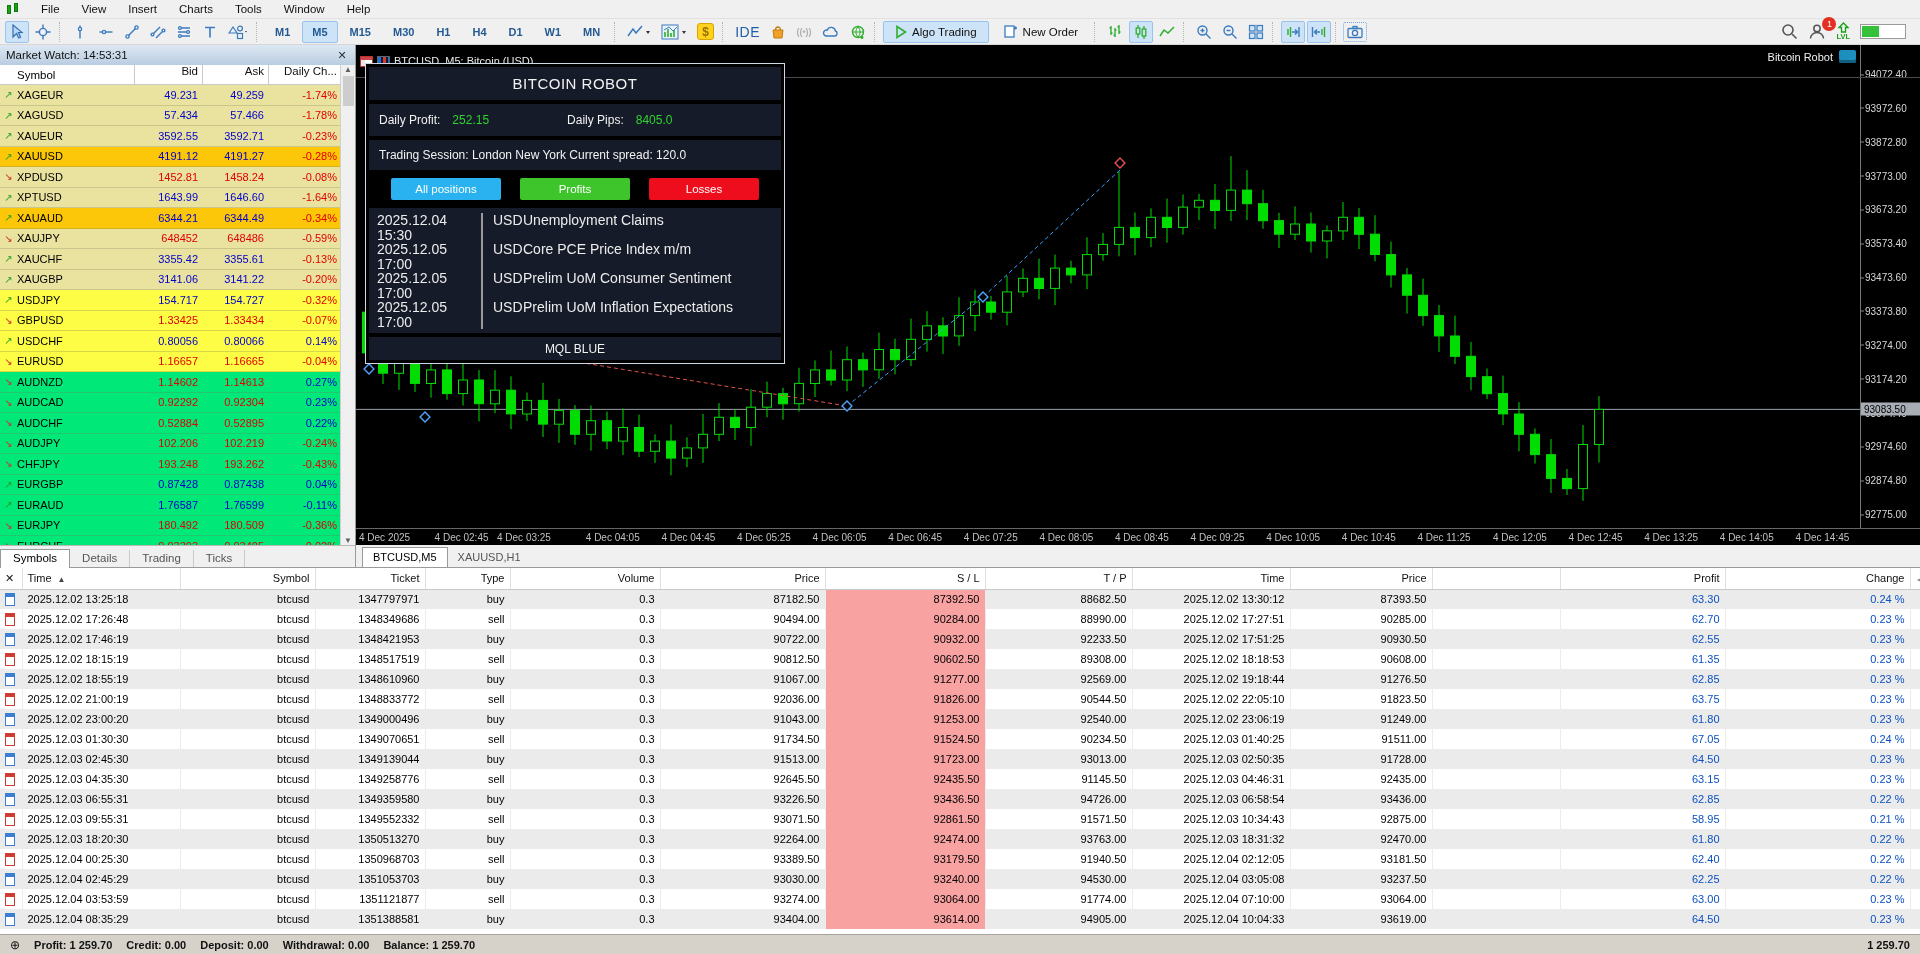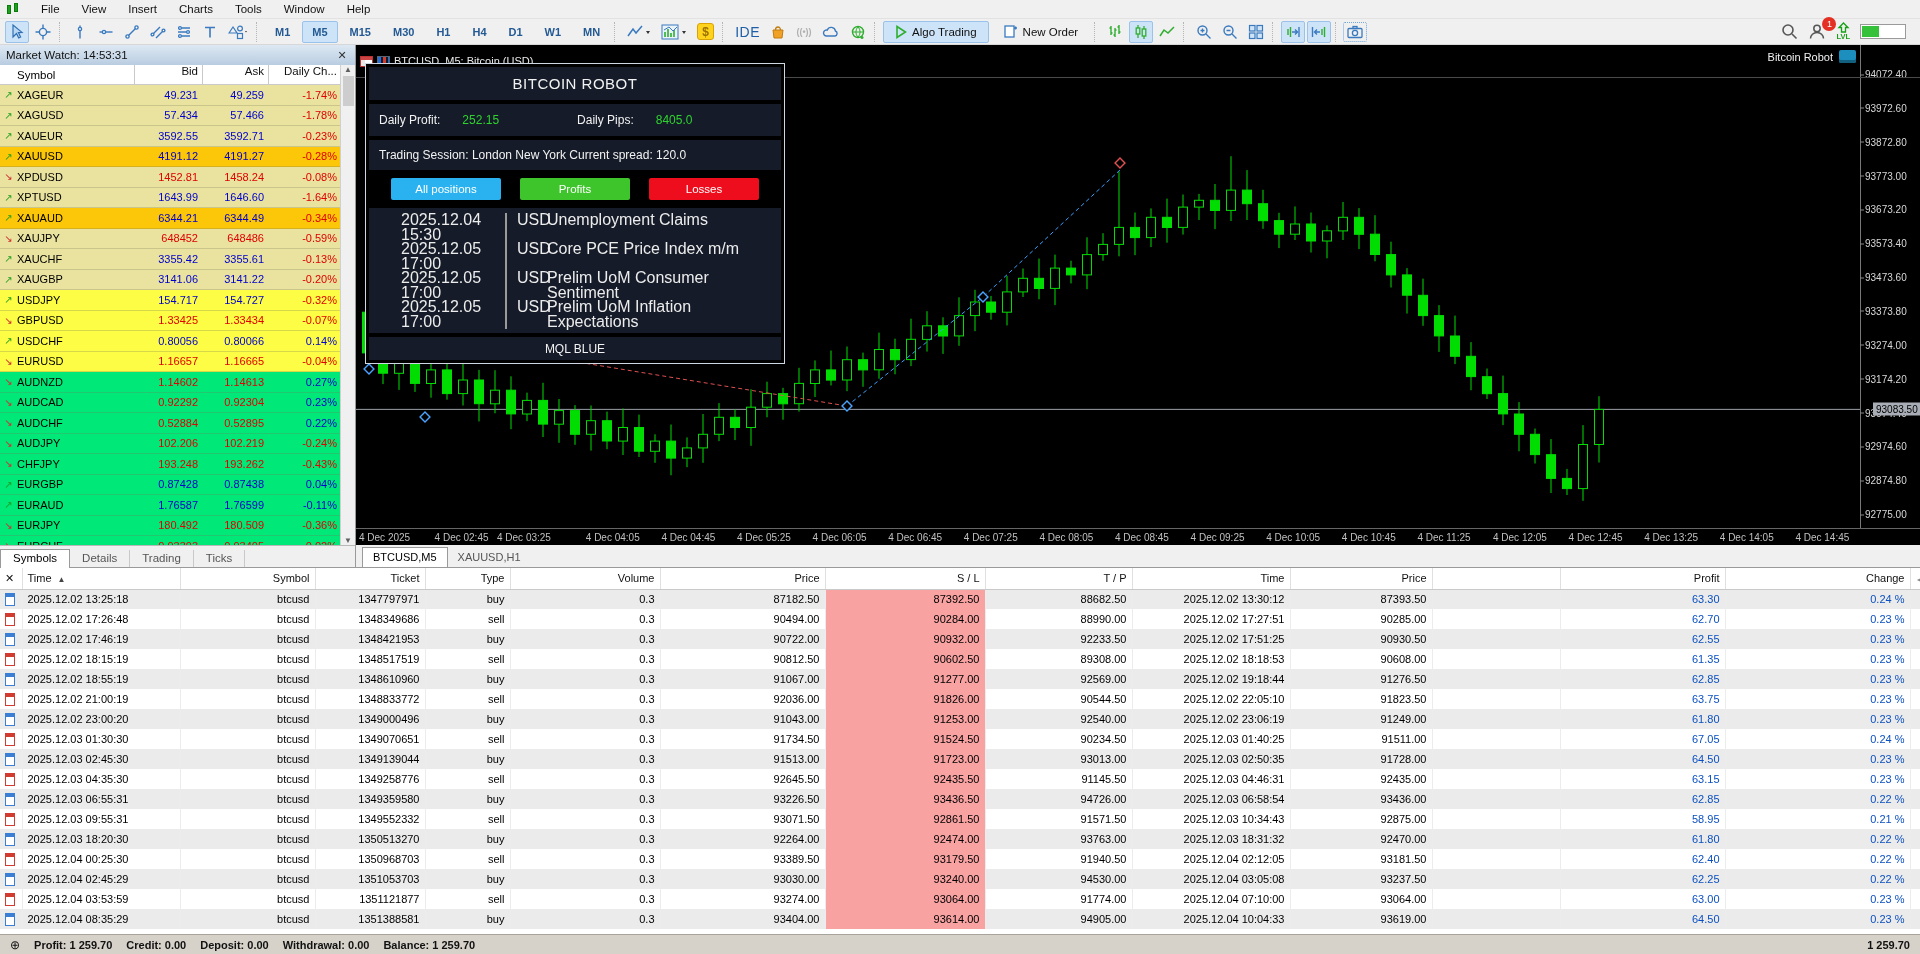--- a/index.html
+++ b/index.html
@@ -67,41 +67,41 @@
   .mini-ic1 { width:13px; height:11px; background:#fff; border:1px solid #b33; box-shadow:inset 0 3px 0 #c44, inset 4px 0 0 #e8e8e8; }
   .mini-ic2 { width:13px; height:11px; background:#123; border:1px solid #567;
      background:linear-gradient(90deg,#2a6cd4 0 3px,#0b1c33 3px 5px,#d43b2a 5px 8px,#0b1c33 8px 10px,#2a6cd4 10px 13px); }
   .ch-title { color:#e8e8e8; font-size:11px; }
   .ch-badge { position:absolute; top:5px; right:64px; display:flex; align-items:center; gap:6px; color:#f0f0f0; font-size:11px; z-index:6; }
   .ch-badge .bicon { width:17px; height:13px; background:#1d8fbe; border-radius:2px; box-shadow:inset 0 -3px 0 #12607f; }
   #plotWrap { position:absolute; inset:0; }
   .px-axis { position:absolute; top:0; bottom:39px; left:1504px; right:0; border-left:1px solid #777; z-index:4; }
   .px-lab { position:absolute; left:4px; color:#d8d8d8; font-size:10px; transform:translateY(-50%); }
   .px-lab::before { content:""; position:absolute; left:-5px; top:50%; width:4px; height:1px; background:#888; }
-  .px-cur { position:absolute; left:12px; right:0; background:#a9adb5; color:#000; font-size:10px; padding:1px 3px; transform:translateY(-50%); }
+  .px-cur { position:absolute; left:0; right:0; background:#a9adb5; color:#000; font-size:10px; padding:1px 3px; transform:translateY(-50%); }
   .t-axis { position:absolute; left:0; right:0; top:483px; height:17px; background:#000; border-top:1px solid #666; z-index:4; }
   .t-lab { position:absolute; top:3px; color:#c0c0c0; font-size:10px; white-space:nowrap; }
   .ch-tabs { position:absolute; left:0; right:0; top:500px; height:22px; background:#f0f0f0; display:flex; align-items:flex-end; padding-left:6px; font-size:11px; z-index:4; }
   .ch-tab { padding:3px 10px 4px; color:#555;text-align:center; }
   .ch-tab.on { background:#fff; border:1px solid #9a9a9a; border-bottom:none; color:#000; }
 
   
   .robot { position:absolute; left:9px; top:18px; width:420px; z-index:6; background:#000; border:1px solid #cfd6e4; padding:3px; }
   .rb-sec { background:#151b28; margin-bottom:4px; color:#f2f2f2; }
   .rb-sec:last-child { margin-bottom:0; }
   .rb-title { height:33px; display:flex; align-items:center; justify-content:center; font-size:15px; letter-spacing:.5px; }
   .rb-stats { height:32px; display:flex; align-items:center; font-size:12px; padding:0 10px; }
-  .rb-stats .grp { display:flex; gap:22px; }
+  .rb-stats .grp { display:flex; gap:12px; }
   .rb-stats .grp:last-child { margin-left:78px; }
   .grn { color:#2fd32f; }
   .rb-sess { height:30px; display:flex; align-items:center; font-size:12px; padding:0 10px; }
   .rb-btns { height:30px; display:flex; align-items:center; justify-content:space-between; padding:0 22px; background:transparent; }
   .rb-btn { width:110px; height:22px; border-radius:2px; color:#fff; font-size:11.5px; display:flex; align-items:center; justify-content:center; }
   .rb-news { padding:5px 8px 4px; }
-  .news-line { display:flex; font-size:16px; line-height:14.5px; color:#ececec;margin-left:24px; }
+  .news-line { display:flex; font-size:14px; line-height:14.5px; color:#ececec; }
   .news-line .nd { width:104px; }
   .news-line .nc { width:42px; border-left:2px solid #9a9a9a; padding-left:10px; }
   .news-line .nt { flex:1; }
   .rb-footer { height:23px; display:flex; align-items:center; justify-content:center; font-size:12px; }
 
   
   .toolbox { height:367px; background:#fff; overflow:hidden; border-top:1px solid #9a9a9a; }
   table.tt { border-collapse:collapse; table-layout:fixed; width:1920px; font-size:11px; }
   .tt th { height:21px; font-weight:normal; color:#111; border-right:1px solid #e0e0e0; border-bottom:1px solid #c9c9c9; text-align:right; padding:0 5px; white-space:nowrap; background:#fff; }
   .tt th.l { text-align:left; }

